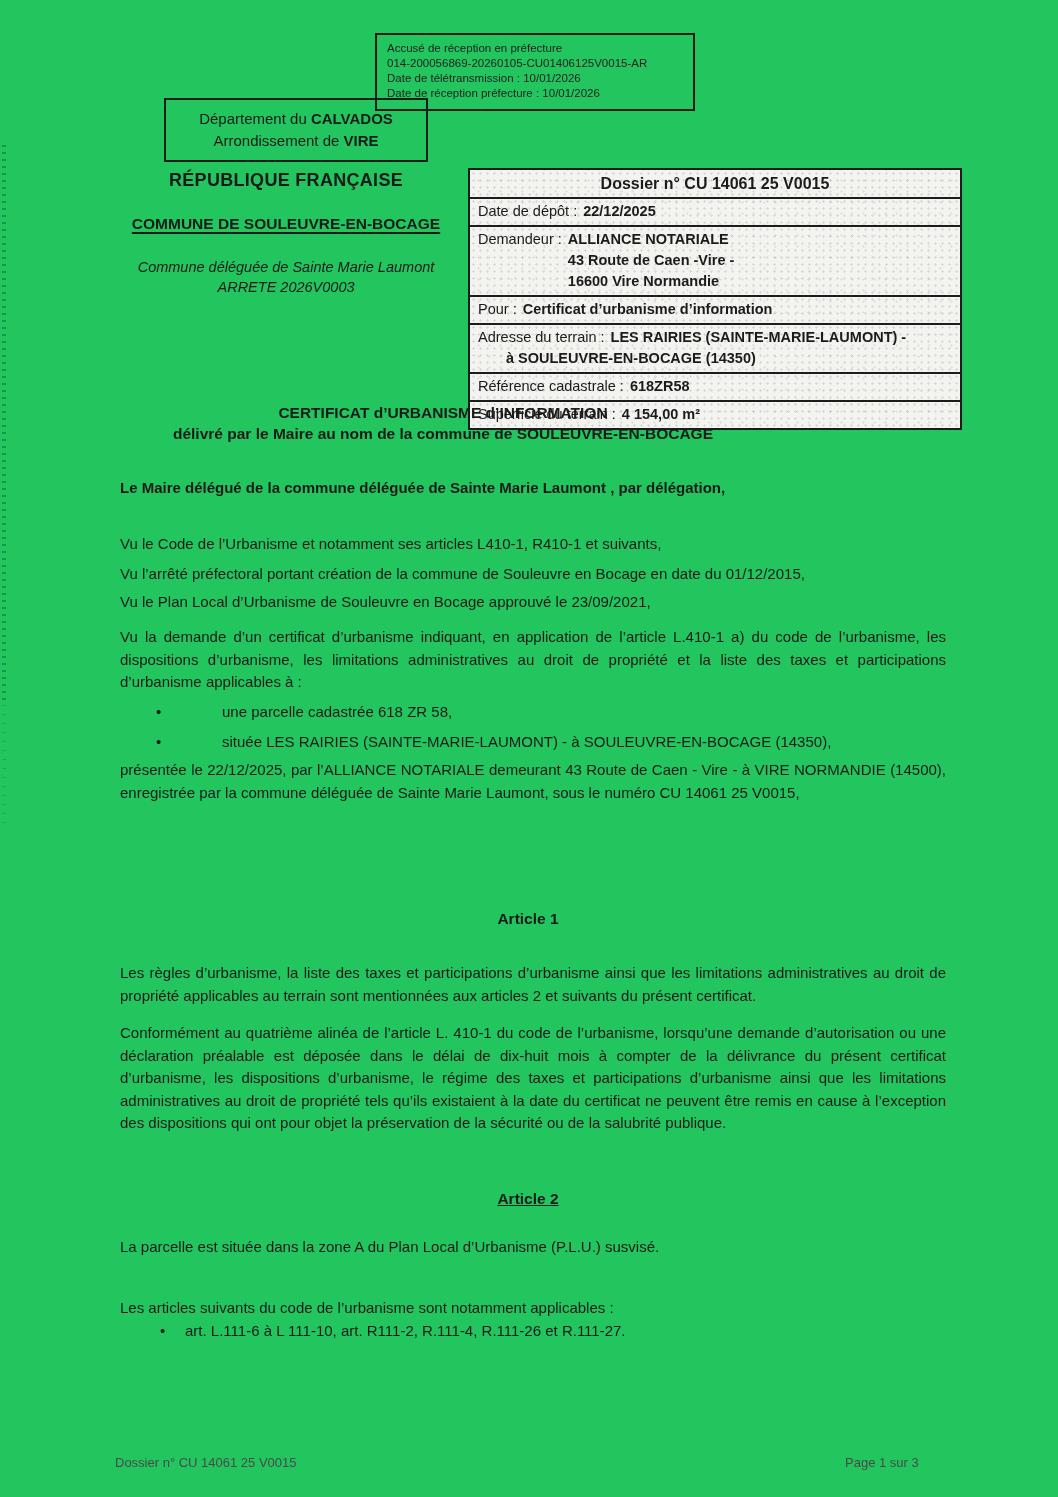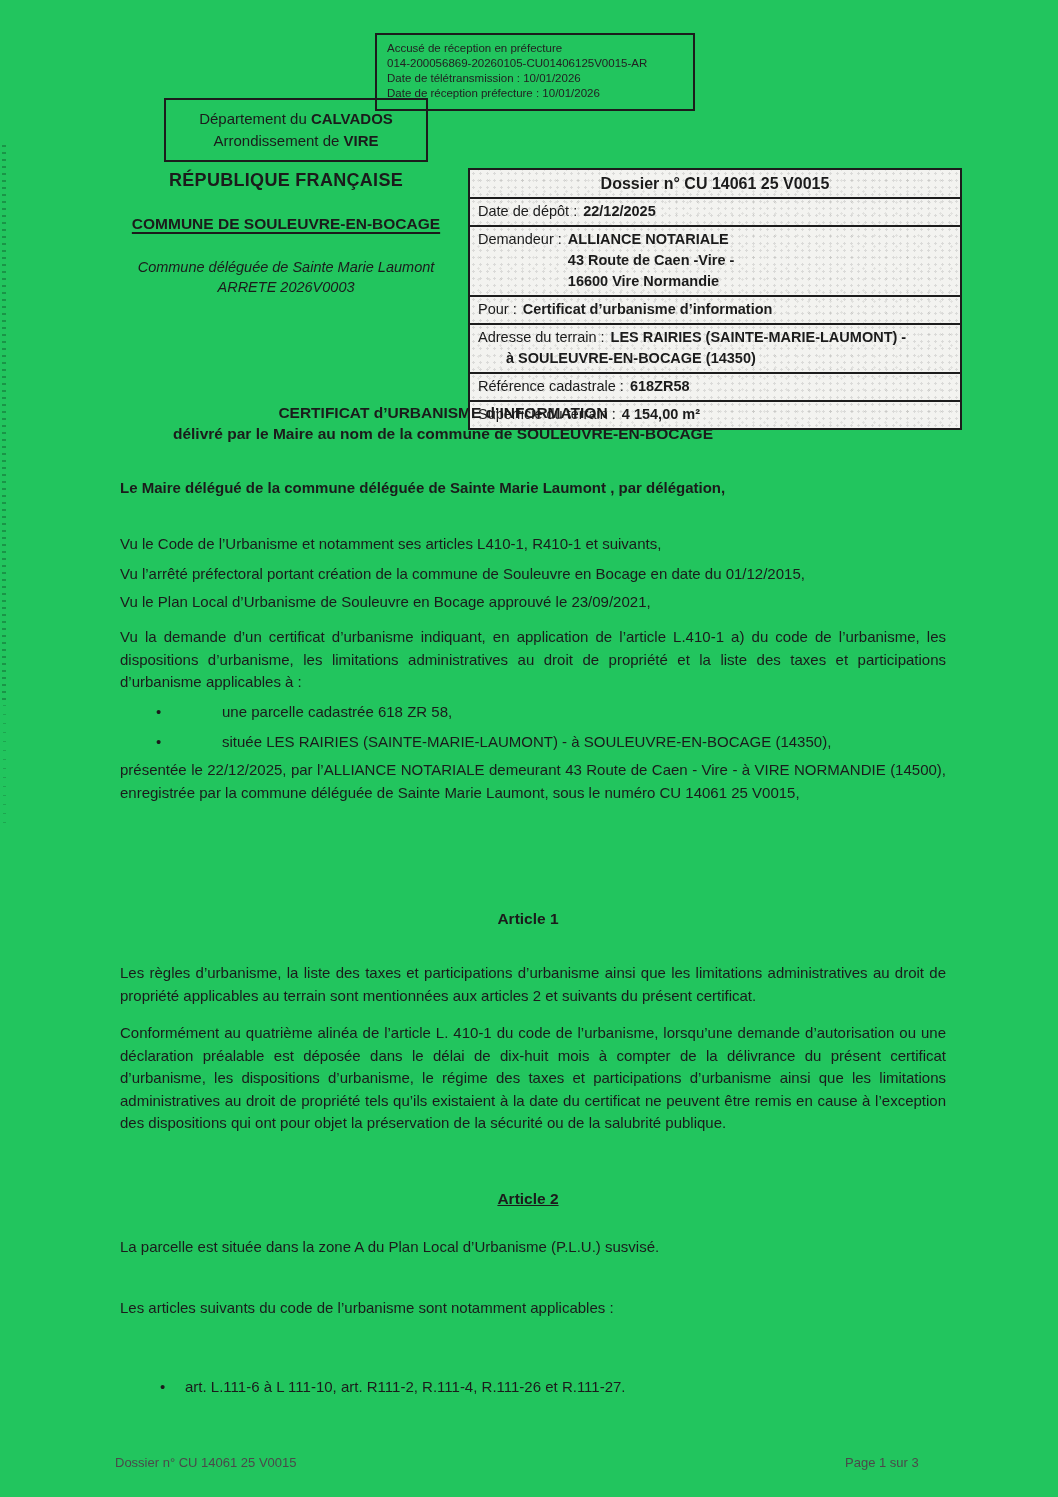--- a/index.html
+++ b/index.html
@@ -177,21 +177,21 @@
   <div class="abs center-block" style="top:910px;">Article 1</div>
 
   <div class="abs body-text just" style="top:962px;">Les règles d’urbanisme, la liste des taxes et participations d’urbanisme ainsi que les limitations administratives au droit de propriété applicables au terrain sont mentionnées aux articles 2 et suivants du présent certificat.</div>
   <div class="abs body-text just" style="top:1022px;">Conformément au quatrième alinéa de l’article L. 410-1 du code de l’urbanisme, lorsqu’une demande d’autorisation ou une déclaration préalable est déposée dans le délai de dix-huit mois à compter de la délivrance du présent certificat d’urbanisme, les dispositions d’urbanisme, le régime des taxes et participations d’urbanisme ainsi que les limitations administratives au droit de propriété tels qu’ils existaient à la date du certificat ne peuvent être remis en cause à l’exception des dispositions qui ont pour objet la préservation de la sécurité ou de la salubrité publique.</div>
 
   <div class="abs center-block" style="top:1190px;text-decoration:underline;">Article 2</div>
 
   <div class="abs body-text" style="top:1200px;margin-top:36px;">La parcelle est située dans la zone A du Plan Local d’Urbanisme (P.L.U.) susvisé.</div>
   <div class="abs body-text" style="top:1297px;">Les articles suivants du code de l’urbanisme sont notamment applicables :</div>
 
-  <div class="abs body-text" style="top:1376px;">
+  <div class="abs body-text" style="top:1320px;">
     <div class="bullet-row">
       <span class="dot dot-b"></span>
       <span>art. L.111-6 à L 111-10, art. R111-2, R.111-4, R.111-26 et R.111-27.</span>
     </div>
   </div>
 
   <div class="abs footer-left">Dossier n° CU 14061 25 V0015</div>
   <div class="abs footer-right">Page 1 sur 3</div>
 
 </div>

